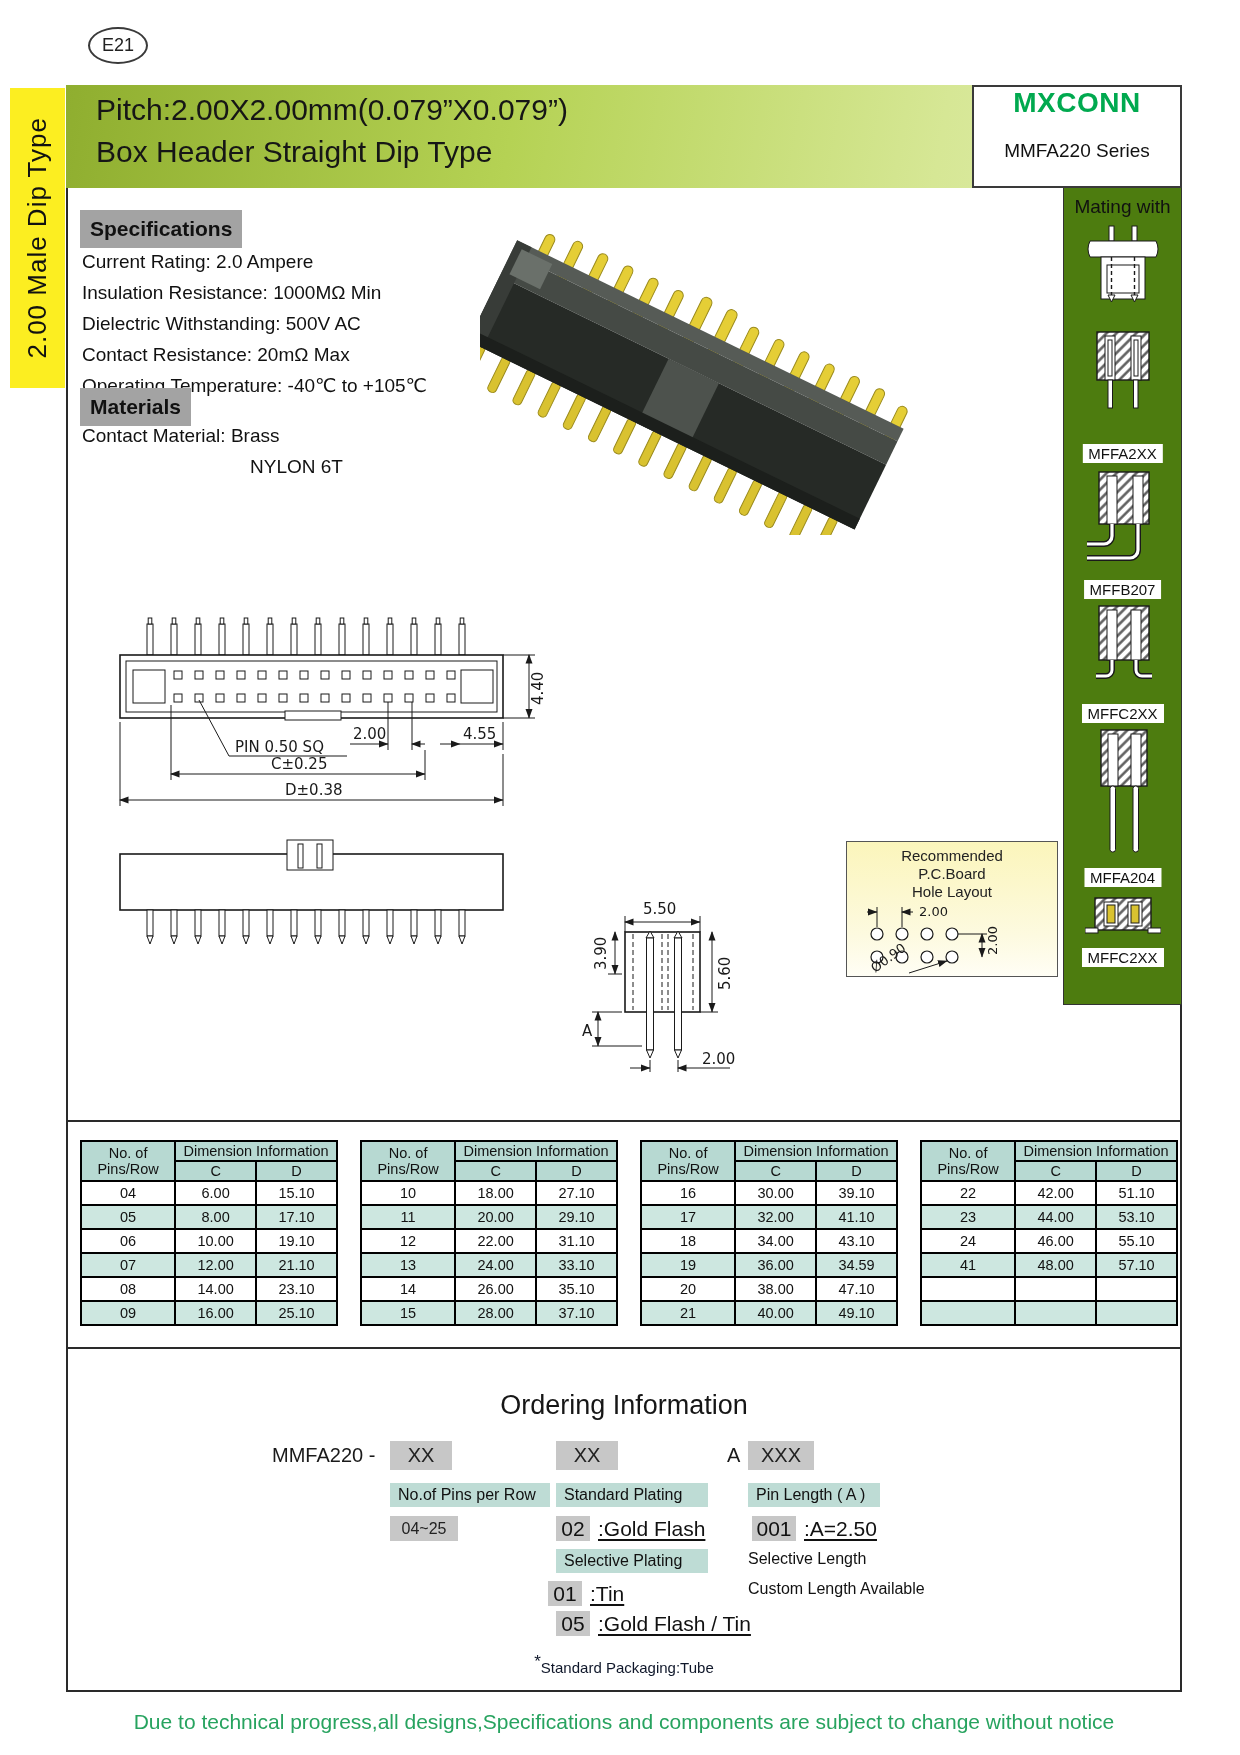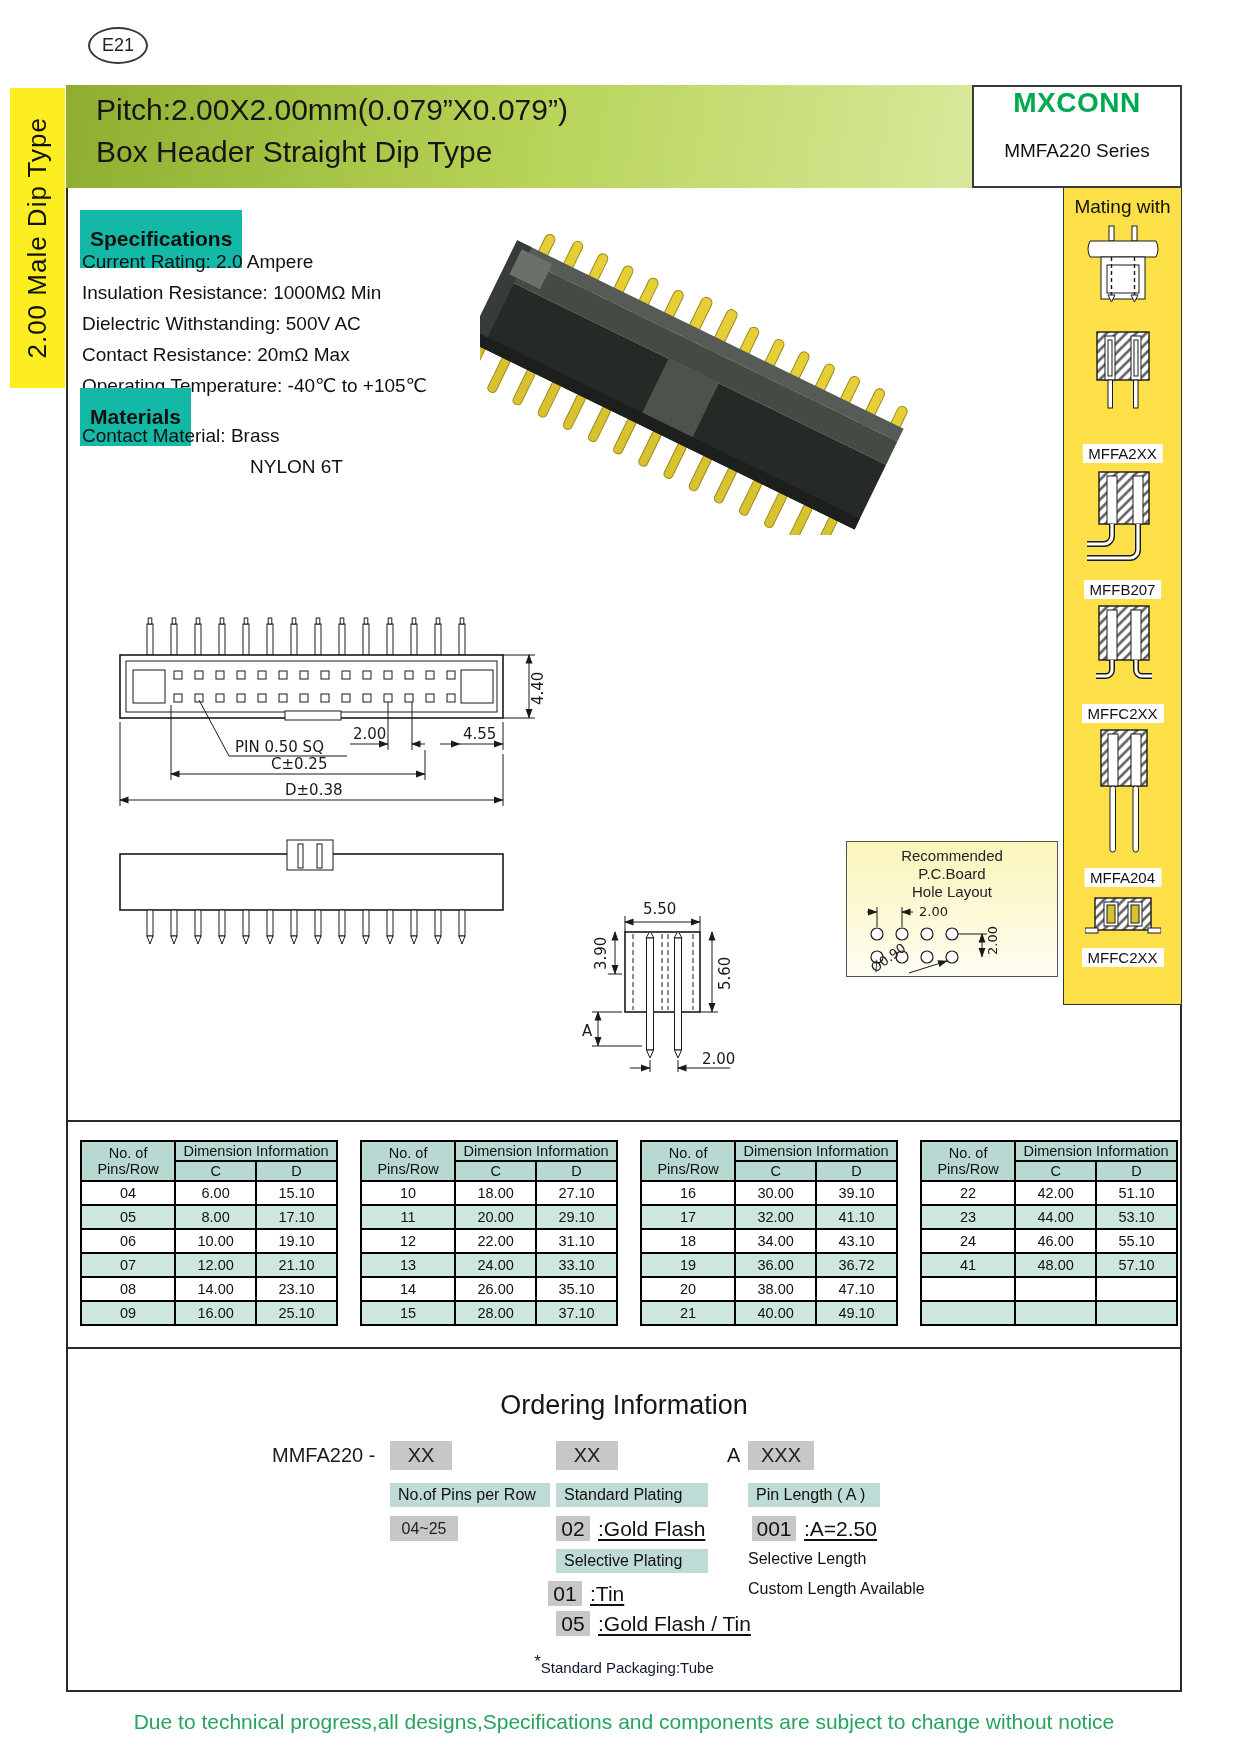--- a/index.html
+++ b/index.html
@@ -25,26 +25,26 @@
   #band{left:66px;top:85px;width:1116px;height:103px;
         background:linear-gradient(100deg,#8fae2f 0%,#b5d254 40%,#d6e795 78%,#e2edb4 100%);}
   #band .t1{position:absolute;left:30px;top:8px;font-size:30px;color:#161616;}
   #band .t2{position:absolute;left:30px;top:50px;font-size:30px;color:#161616;}
   #brand-box{left:972px;top:85px;width:210px;height:103px;background:#fff;border:2px solid #3a3a3a;
              box-sizing:border-box;text-align:center;}
   #brand-box .brand{font-size:28px;font-weight:bold;color:#00a94f;letter-spacing:.5px;}
   #brand-box .series{margin-top:21px;font-size:19px;color:#111;}
 
   
-  .teal-chip{background:#14b8a6;color:#111;font-weight:bold;font-size:21px;padding:17px 10px;}
+  .teal-chip{background:#a3a3a3;color:#111;font-weight:bold;font-size:21px;padding:7px 10px;}
   .spec-lines div{font-size:19px;line-height:31px;color:#111;}
   .indent{padding-left:168px;}
 
   
-  #mating{left:1063px;top:188px;width:119px;height:817px;background:#fde047;
+  #mating{left:1063px;top:188px;width:119px;height:817px;background:#4d7c0f;
           border-left:1.5px solid #333;border-right:1.5px solid #333;border-bottom:1.5px solid #333;box-sizing:border-box;}
   #mating .mw{position:absolute;top:8px;left:0;width:100%;text-align:center;font-size:19px;color:#111;}
   .mate-label{position:absolute;left:50%;transform:translateX(-50%);background:#fff;font-size:15px;
               padding:1px 6px;white-space:nowrap;color:#111;}
   .micon{position:absolute;left:50%;transform:translateX(-50%);}
 
   
   #pcb{left:846px;top:841px;width:212px;height:136px;border:1.5px solid #555;box-sizing:border-box;
        background:linear-gradient(180deg,#fbf5bb 0%,#fdfae0 70%,#fffef5 100%);}
   #pcb .ttl{text-align:center;font-size:15px;line-height:18px;color:#222;}
@@ -588,21 +588,21 @@
               <td>41.10</td>
             </tr>
             <tr>
               <td>18</td>
               <td>34.00</td>
               <td>43.10</td>
             </tr>
             <tr>
               <td>19</td>
               <td>36.00</td>
-              <td>36.72</td>
+              <td>34.59</td>
             </tr>
             <tr>
               <td>20</td>
               <td>38.00</td>
               <td>47.10</td>
             </tr>
             <tr>
               <td>21</td>
               <td>40.00</td>
               <td>49.10</td>

